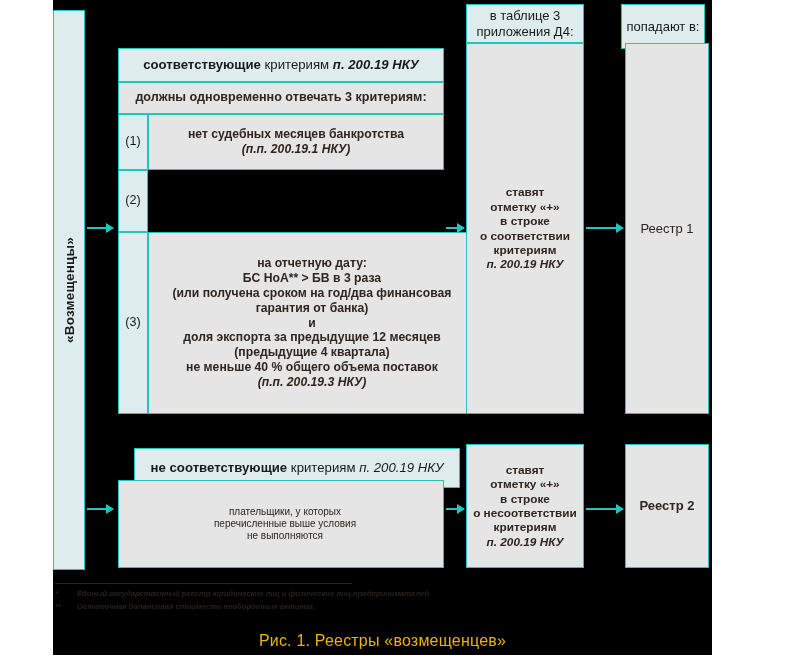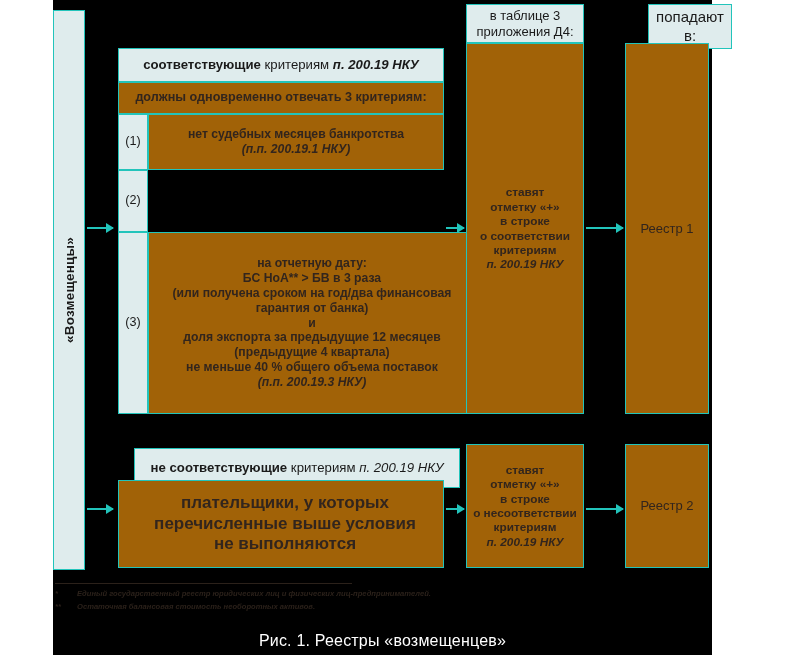--- a/index.html
+++ b/index.html
@@ -22,21 +22,21 @@
   .tealbox{
     box-sizing:border-box;
     border:1.6px solid #22c4bb;
     position:absolute;
   }
   .lightbox{
     background:#dfeced;
     color:#1a1a1a;
   }
   .darkbox{
-    background:#a16207;
+    background:#e5e5e5;
     color:#32251d;
   }
   .ctr{
     display:flex;align-items:center;justify-content:center;
     text-align:center;
     line-height:1.22;
   }
 
   
   #leftband{
@@ -68,31 +68,31 @@
 
   #n1{ left:65px; top:114px; height:56px;}
   #c1{ left:95px; top:114px; width:296px; height:56px;}
   #n2{ left:65px; top:170px; height:62px;}
   #c2{ left:95px; top:170px; width:296px; height:62px;}
   #n3{ left:65px; top:232px; height:182px;}
   #c3{ left:95px; top:232px; width:328px; height:182px;}
 
   
   #noncrit-head{ left:65px; top:448px; width:326px; height:40px; font-size:13.2px; font-weight:400;margin-left:16px;}
-  #noncrit-body{ left:65px; top:480px; width:326px; height:88px; font-size:17px; font-weight:700;padding-left:8px;}
+  #noncrit-body{ left:65px; top:480px; width:326px; height:88px; font-size:10px; font-weight:400;padding-left:8px;}
 
   
   #col2-head{ left:413px; top:4px; width:118px; height:39px; font-size:13px; font-weight:400;}
   #col2-body1{ left:413px; top:43px; width:118px; height:371px; font-size:11.8px; font-weight:700;}
   #col2-body2{ left:413px; top:444px; width:118px; height:124px; font-size:11.8px; font-weight:700;}
 
   
-  #col3-head{ left:595px; top:4px; width:84px; height:45px; font-size:15px; font-weight:400;}
+  #col3-head{ left:568px; top:4px; width:84px; height:45px; font-size:13px; font-weight:400;}
   #col3-body1{ left:572px; top:43px; width:84px; height:371px; font-size:13px; font-weight:400;}
-  #col3-body2{ left:572px; top:444px; width:84px; height:124px; font-size:13px; font-weight:400;}
+  #col3-body2{ left:572px; top:444px; width:84px; height:124px; font-size:13px; font-weight:700;}
 
   
   .arrow{
     position:absolute;
     height:2px;
     background:#22c4bb;
   }
   .arrow::after{
     content:"";
     position:absolute;
@@ -127,21 +127,21 @@
   .fn .bd{ margin-left:22px; display:inline-block;}
   #fn1{ left:2px; top:589px; }
   #fn2{ left:2px; top:602px; }
 
   
   #caption{
     position:absolute;
     left:0; top:632px;
     width:659px;
     text-align:center;
-    color:#ffffff;
+    color:#eab308;
     font-size:16px;
     font-weight:400;
     letter-spacing:.2px;
   }
 </style>
 </head>
 <body>
 
 <div id="figure">
 

